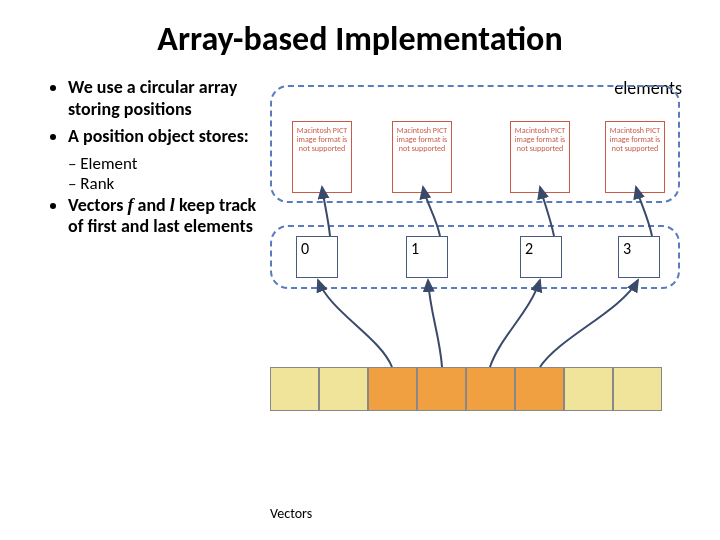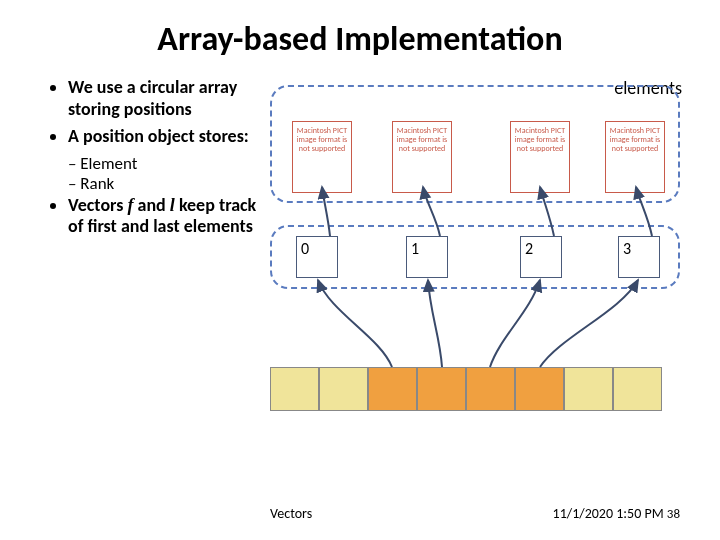--- a/index.html
+++ b/index.html
@@ -195,17 +195,13 @@
       <path d="M 132 290 C 120 260, 70 235, 58 203" stroke="#3a4a6a" stroke-width="2" fill="none" marker-end="url(#ah)"></path>
       <path d="M 182 290 C 180 260, 170 235, 168 203" stroke="#3a4a6a" stroke-width="2" fill="none" marker-end="url(#ah)"></path>
       <path d="M 230 290 C 240 260, 270 235, 280 203" stroke="#3a4a6a" stroke-width="2" fill="none" marker-end="url(#ah)"></path>
       <path d="M 280 290 C 300 260, 360 235, 378 203" stroke="#3a4a6a" stroke-width="2" fill="none" marker-end="url(#ah)"></path>
     </svg>
   </div>
 </div>
 
 <div class="footer">
   <span>Vectors</span>
-  <span>
-    <span>11/1/2020 1:50 PM</span>
-    <span class="pagenum">38</span>
-  </span>
 </div>
 
 </body></html>

